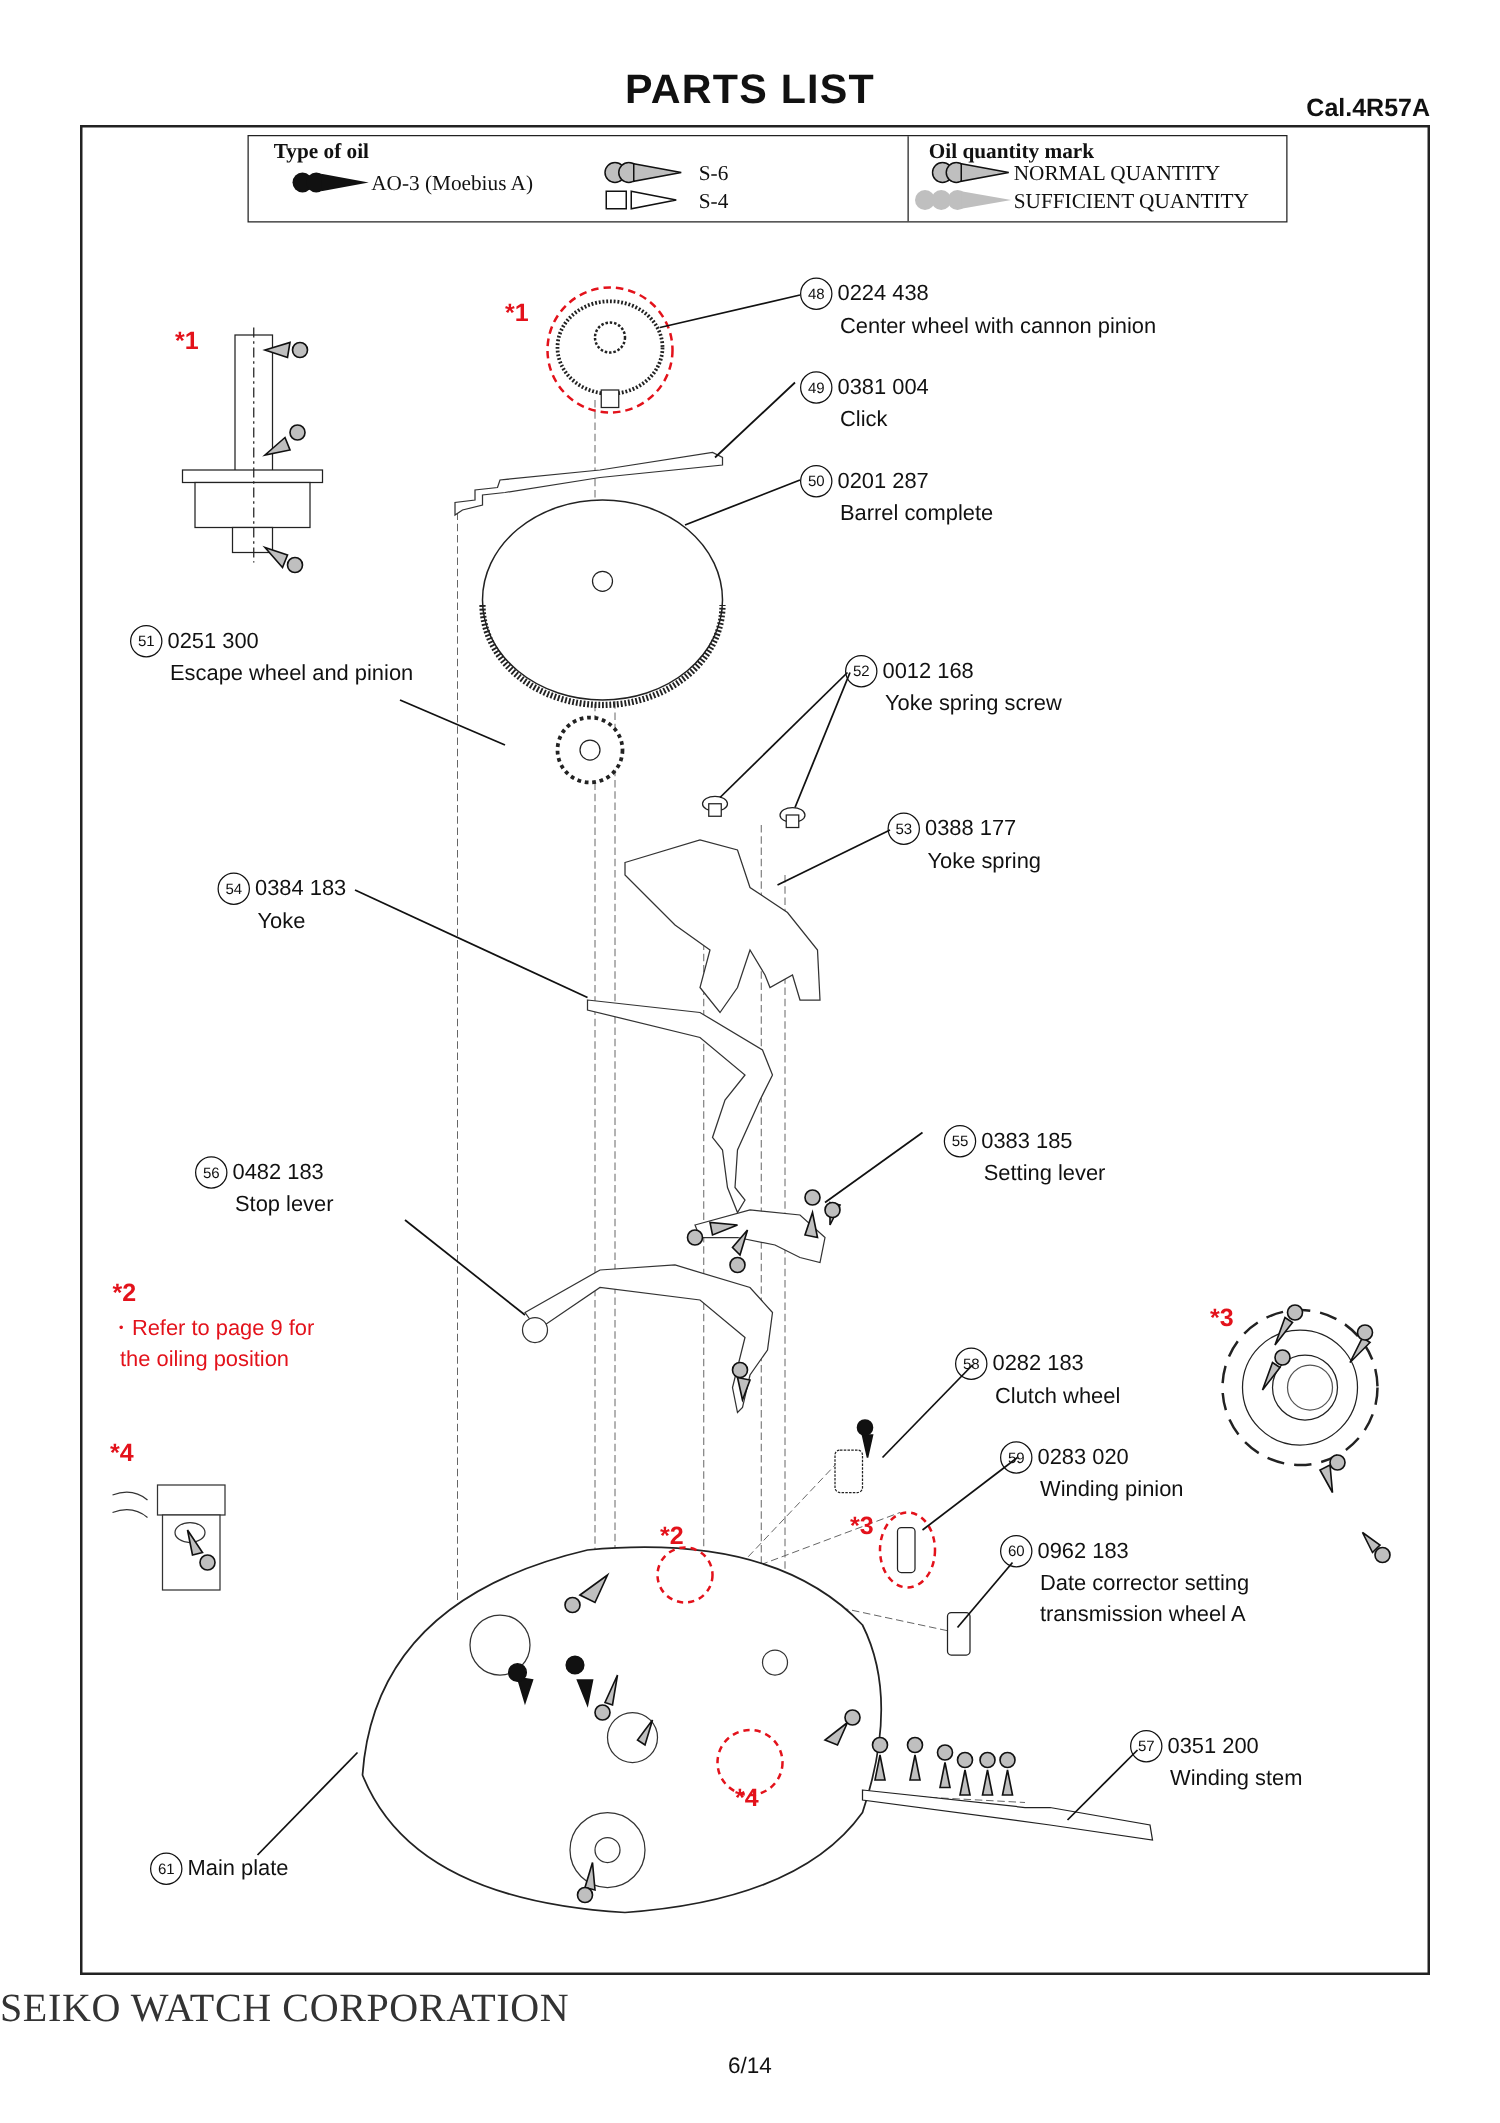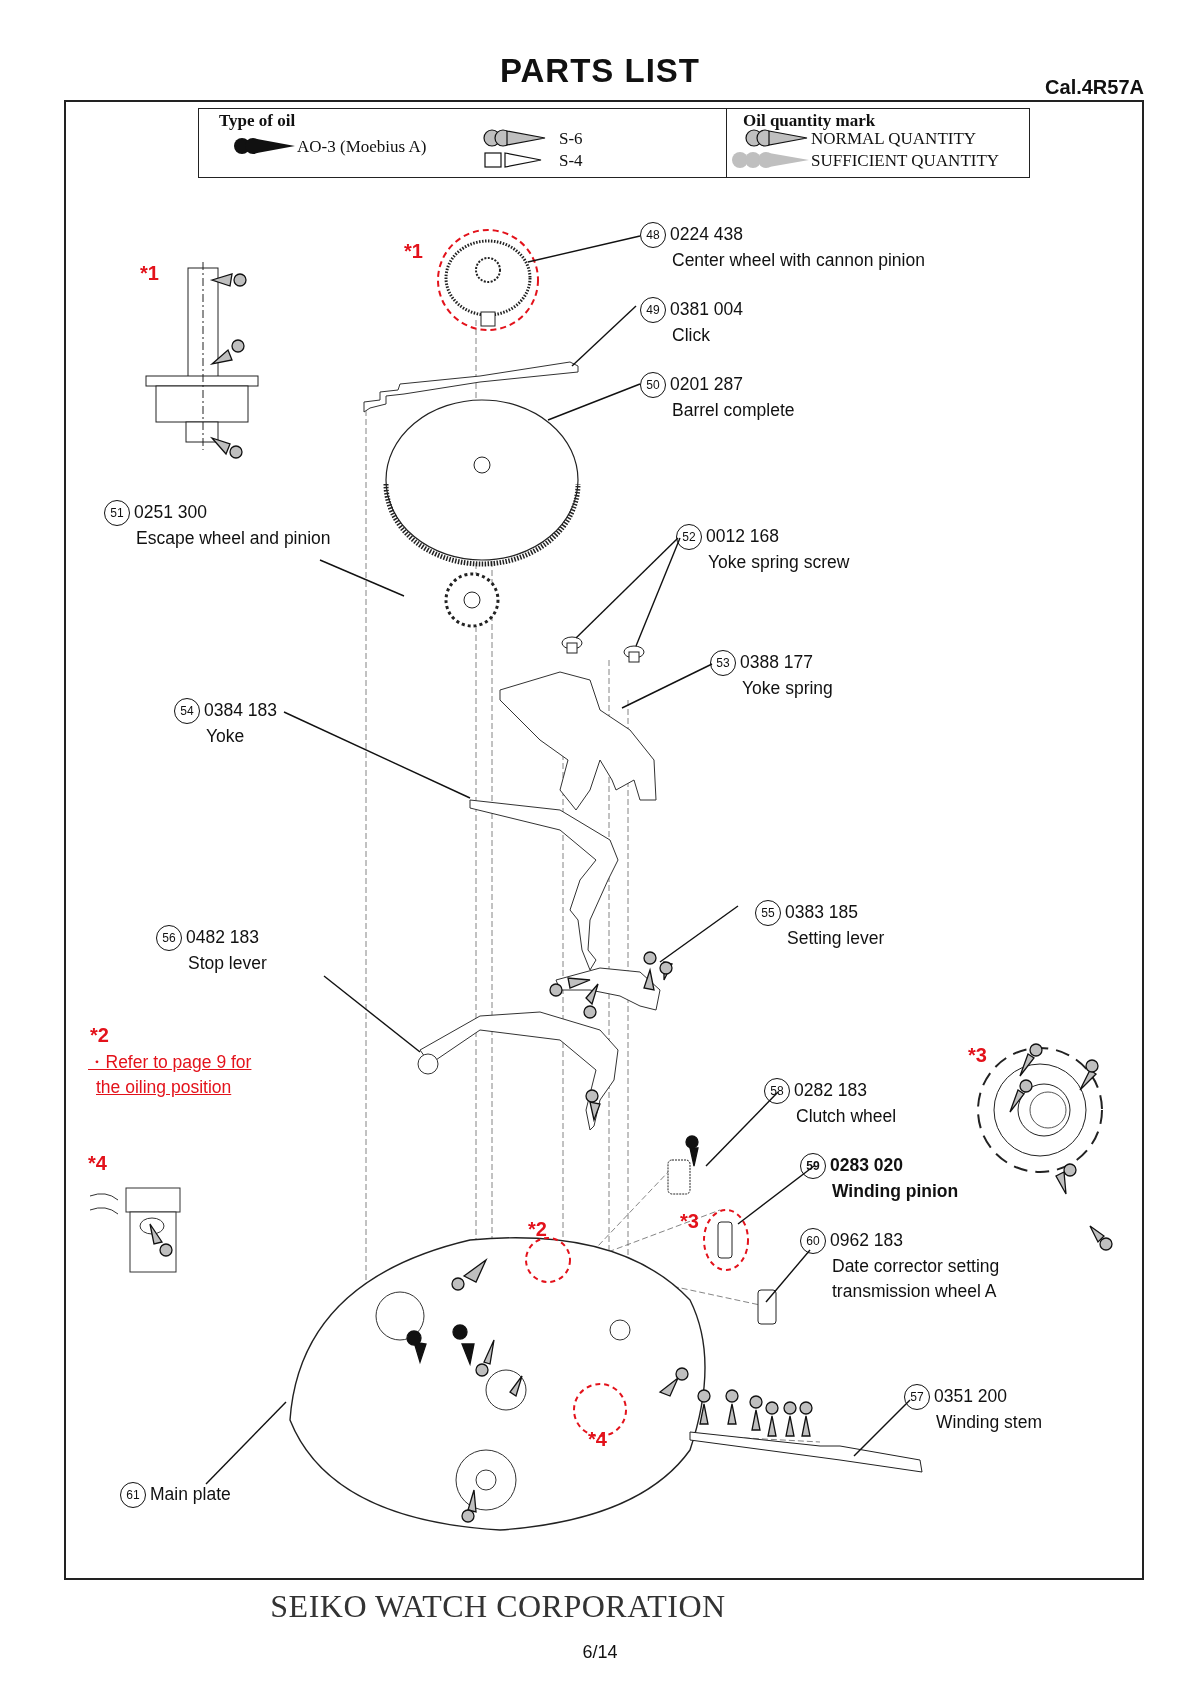--- a/index.html
+++ b/index.html
@@ -10,22 +10,22 @@
   .frame { left:64px; top:100px; width:1080px; height:1480px; border:2px solid #222; box-sizing:border-box; }
   .legend { left:198px; top:108px; width:832px; height:70px; border:1.5px solid #222; box-sizing:border-box;font-family:Liberation Serif, serif; }
   .legend .divider { position:absolute; left:527px; top:0; bottom:0; border-left:1.5px solid #222; }
   .lg-text { font-size:17px; }
   .lg-head { font-weight:bold; font-size:17px; }
   .part { font-size:17.5px; line-height:25px; }
   .num { display:inline-block; width:24px; height:24px; border:1.6px solid #111; border-radius:50%; text-align:center; line-height:24px; font-size:12px; margin-right:4px; box-sizing:content-box; vertical-align:middle; }
   .part .desc { padding-left:32px; display:block; }
   .red { color:#e3121b; }
   .star { font-weight:bold; font-size:20px; }
-  .note { font-size:17.5px; line-height:25px;text-decoration:underline; }
-  .footer { left:0; width:996px; top:1588px; text-align:center; font-family:"Liberation Serif", serif; font-size:32px; letter-spacing:0.5px; color:#333; }
+  .note { font-size:17.5px; line-height:25px; }
+  .footer { left:0; width:996px; top:1588px; font-family:"Liberation Serif", serif; font-size:32px; letter-spacing:0.5px; color:#333; }
   .pagenum { left:0; width:1200px; top:1642px; text-align:center; font-size:18px; }
   svg.draw { position:absolute; left:0; top:0; }
 </style>
 </head>
 <body>
 
 <div class="abs title">PARTS  LIST</div>
 <div class="abs cal">Cal.4R57A</div>
 
 <div class="abs frame"></div>
@@ -289,21 +289,21 @@
   <span class="desc">Stop lever</span>
 </div>
 <div class="abs part" style="left:904px;top:1384px;">
   <span class="num">57</span><span>0351 200</span>
   <span class="desc">Winding stem</span>
 </div>
 <div class="abs part" style="left:764px;top:1078px;">
   <span class="num">58</span><span>0282 183</span>
   <span class="desc">Clutch wheel</span>
 </div>
-<div class="abs part" style="left:800px;top:1153px;font-weight:bold;">
+<div class="abs part" style="left:800px;top:1153px;">
   <span class="num">59</span><span>0283 020</span>
   <span class="desc">Winding pinion</span>
 </div>
 <div class="abs part" style="left:800px;top:1228px;">
   <span class="num">60</span><span>0962 183</span>
   <span class="desc">Date corrector setting</span>
   <span class="desc">transmission wheel A</span>
 </div>
 <div class="abs part" style="left:120px;top:1482px;">
   <span class="num">61</span><span>Main plate</span>

